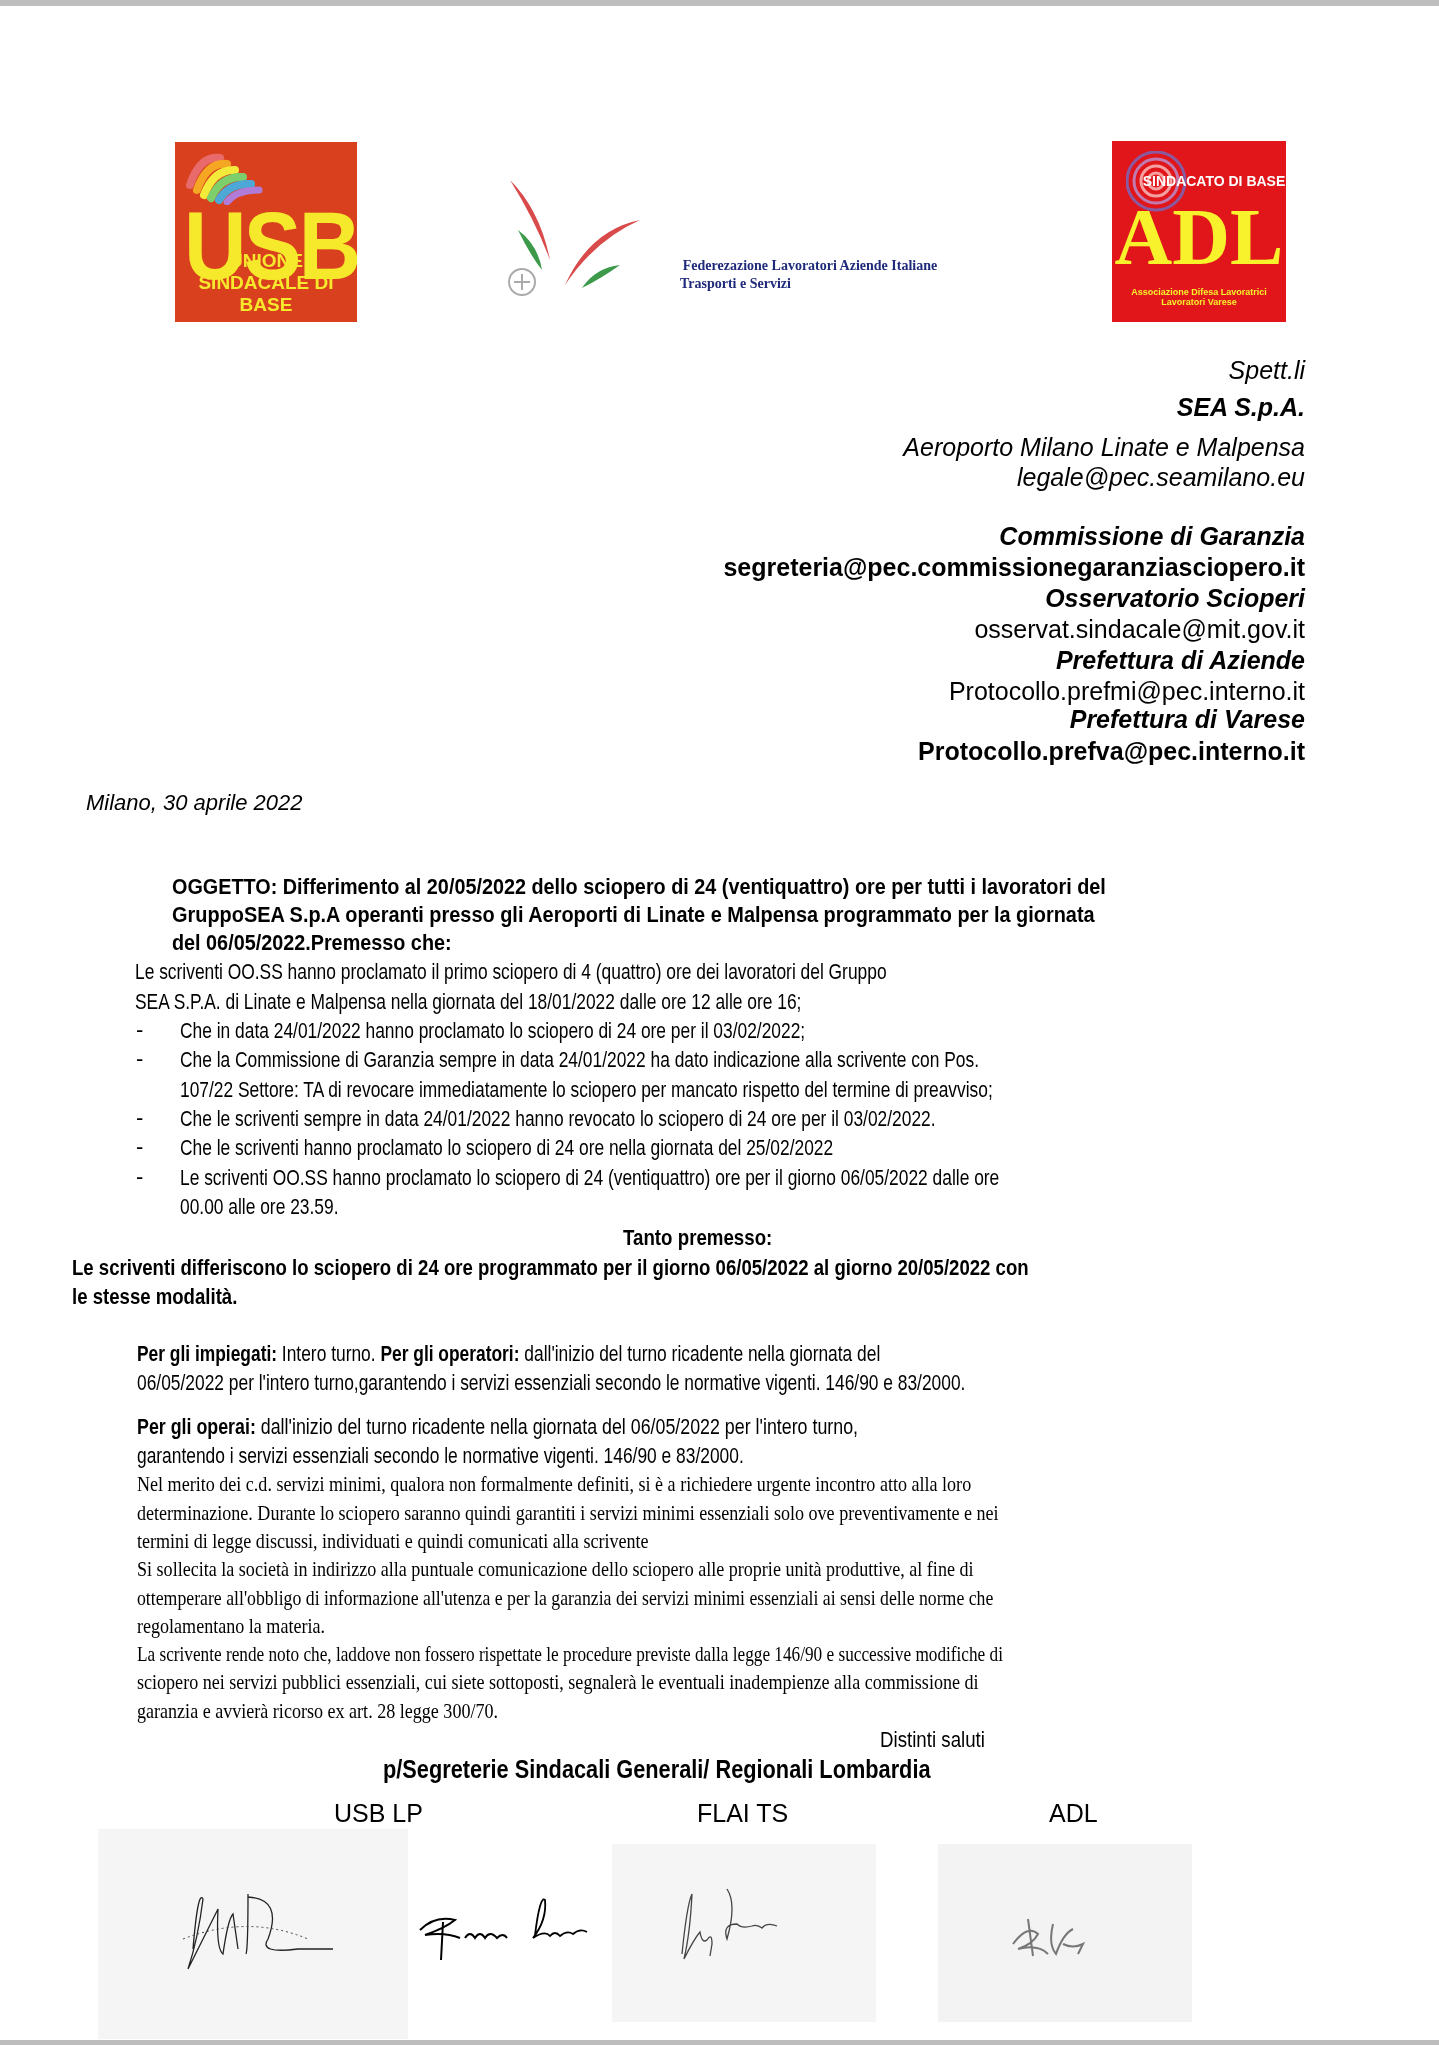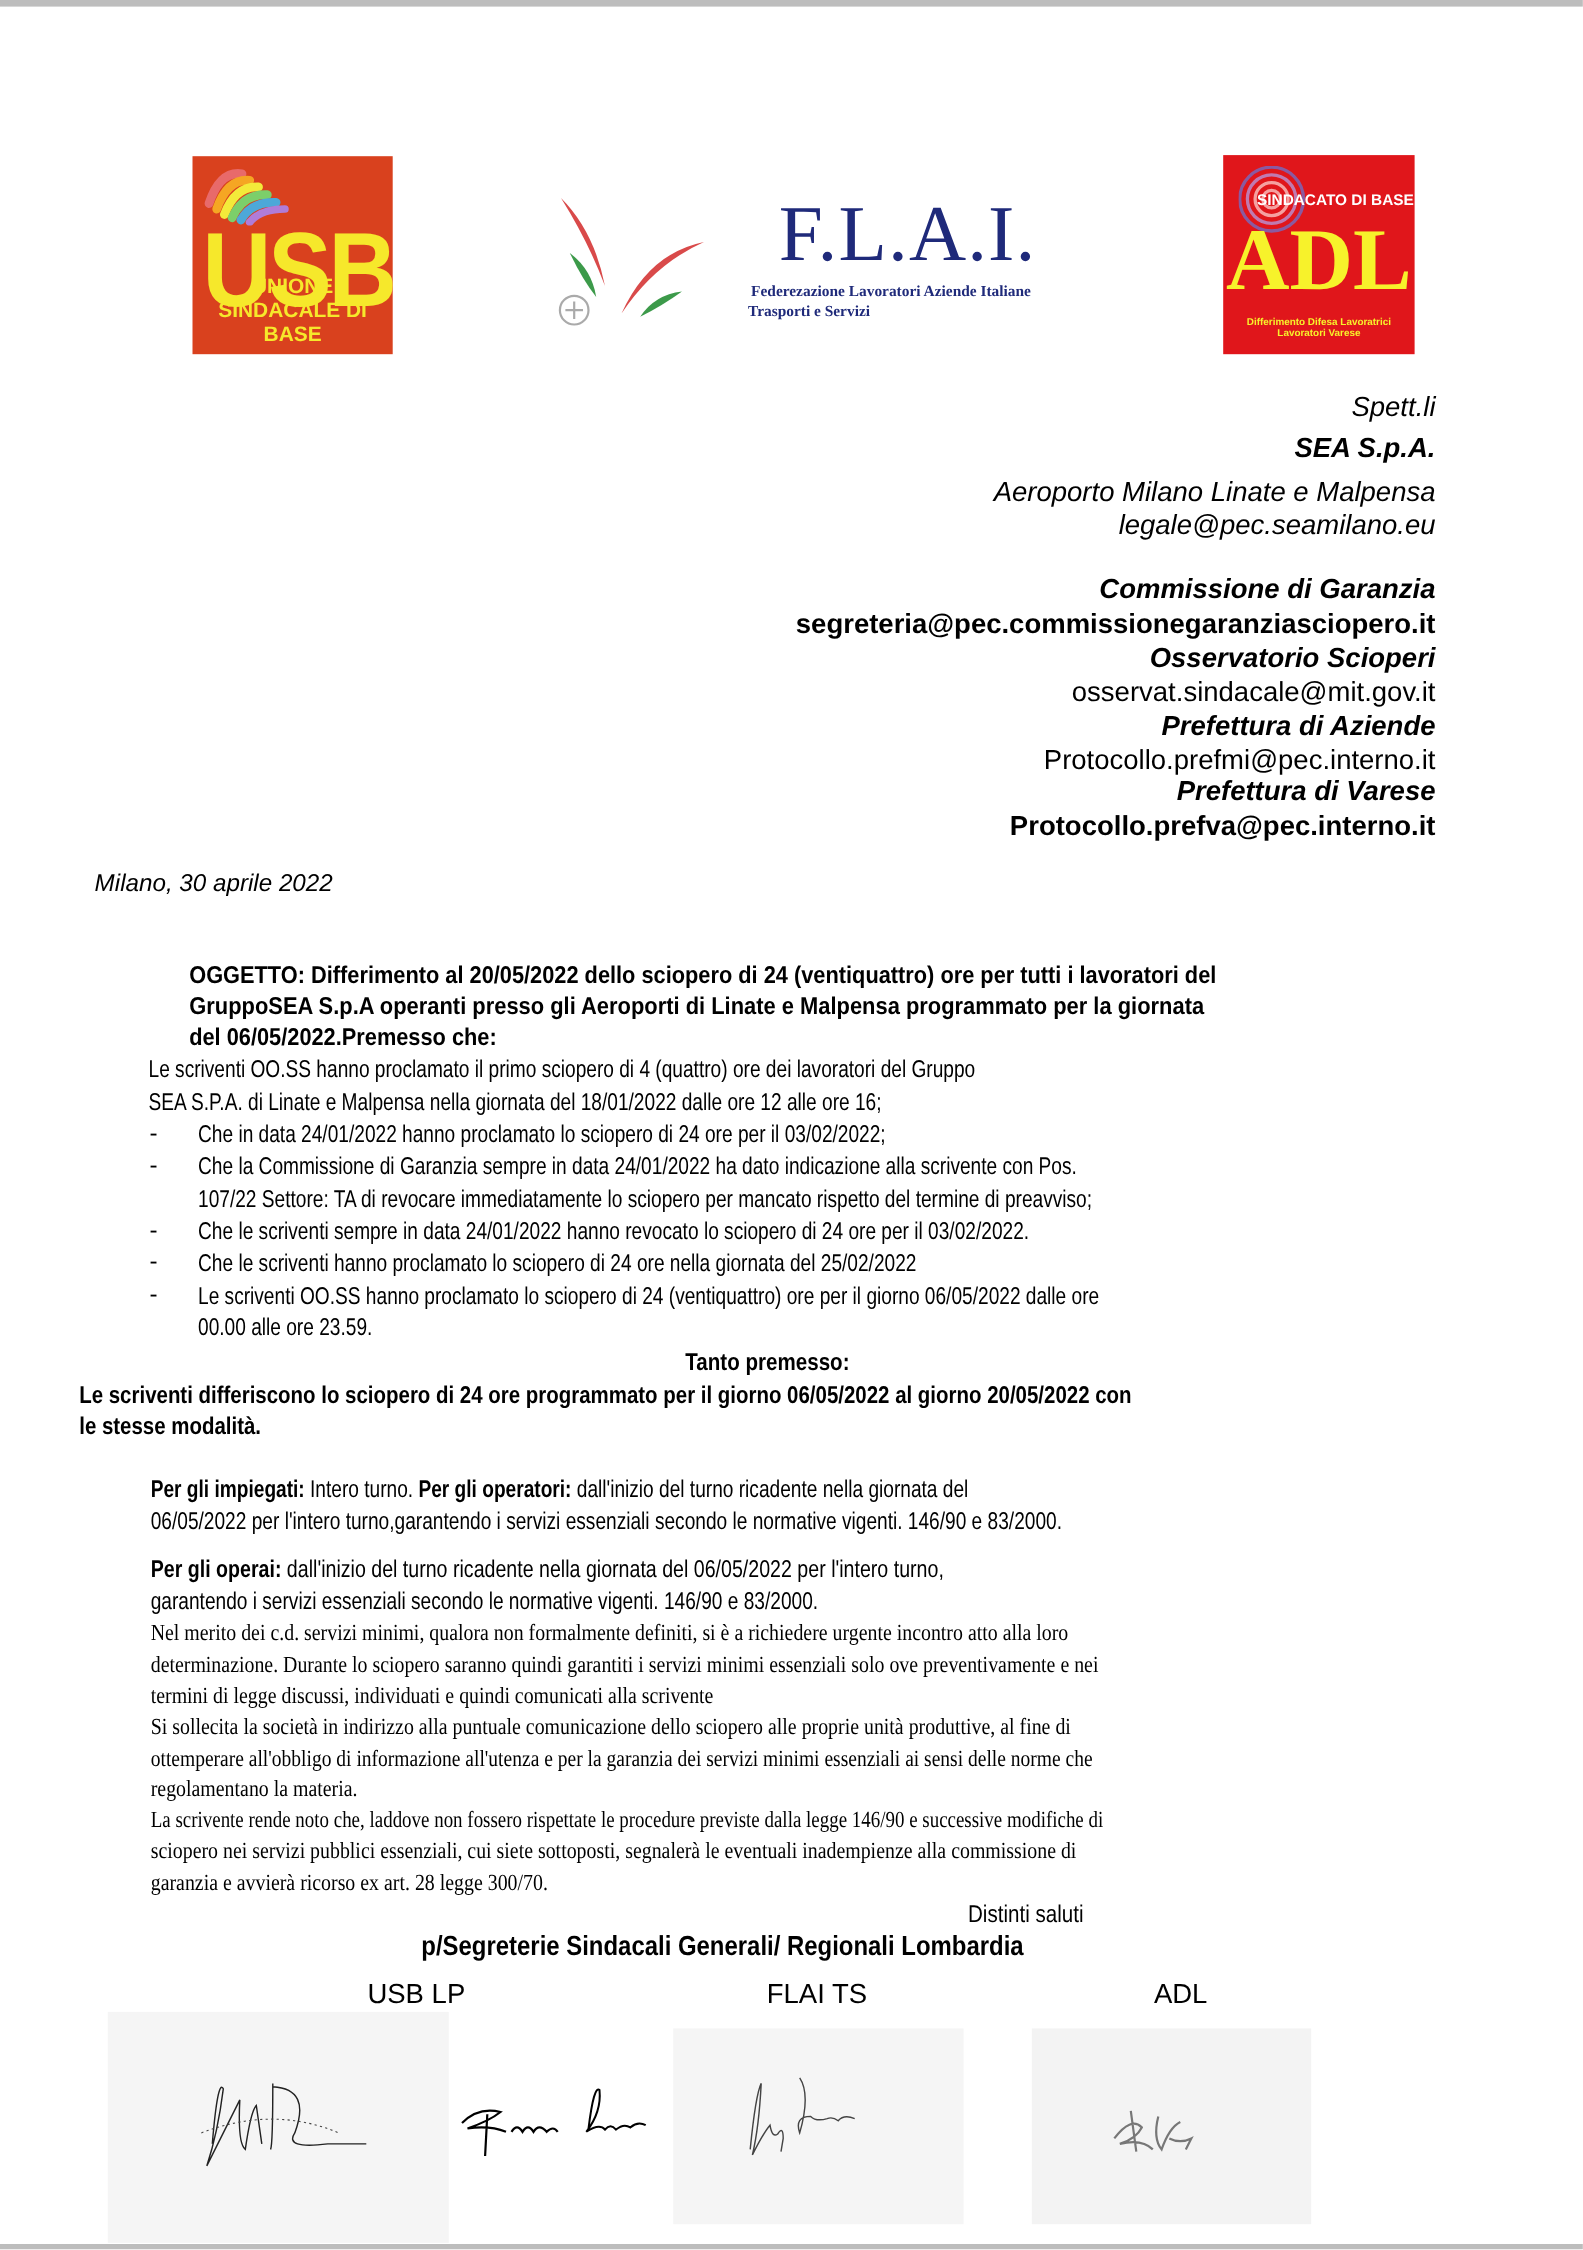--- a/index.html
+++ b/index.html
@@ -62,35 +62,34 @@
 
 <div class="flai-logo">
   <svg class="flai-wings" viewBox="0 0 210 150">
     <path d="M20 20 Q50 50 60 100 Q45 60 20 20Z" fill="#d94a4a"></path>
     <path d="M28 70 Q48 85 52 110 Q40 95 28 70Z" fill="#3c9a4a"></path>
     <path d="M150 60 Q100 70 75 125 Q105 80 150 60Z" fill="#d94a4a"></path>
     <path d="M130 105 Q105 108 92 128 Q112 118 130 105Z" fill="#3c9a4a"></path>
     <circle cx="32" cy="122" r="13" fill="none" stroke="#aaa" stroke-width="2"></circle>
     <path d="M24 122 L40 122 M32 114 L32 130" stroke="#aaa" stroke-width="2"></path>
   </svg>
-  <div class="flai-title">F.L.A.I.</div>
   <div class="flai-sub1">Federezazione Lavoratori Aziende Italiane</div>
   <div class="flai-sub2">Trasporti e Servizi</div>
 </div>
 
 <div class="adl-logo">
   <svg class="adl-circles" viewBox="0 0 70 70">
     <circle cx="30" cy="30" r="8" fill="none" stroke="#f5a0a0" stroke-width="3"></circle>
     <circle cx="30" cy="30" r="15" fill="none" stroke="#f5a0a0" stroke-width="3"></circle>
     <circle cx="30" cy="30" r="22" fill="none" stroke="#c07ab0" stroke-width="3"></circle>
     <circle cx="30" cy="30" r="29" fill="none" stroke="#8a5aa0" stroke-width="3"></circle>
   </svg>
   <div class="adl-top">SINDACATO DI BASE</div>
   <div class="adl-text">ADL</div>
-  <div class="adl-sub">Differimento Difesa Lavoratrici Lavoratori Varese</div>
+  <div class="adl-sub">Associazione Difesa Lavoratrici Lavoratori Varese</div>
 </div>
 
 <div class="addr it" style="top:355px;">Spett.li</div>
 <div class="addr bi" style="top:392px;">SEA S.p.A.</div>
 <div class="addr it" style="top:432px;">Aeroporto Milano Linate e Malpensa</div>
 <div class="addr it" style="top:462px;">legale@pec.seamilano.eu</div>
 <div class="addr bi" style="top:521px;">Commissione di Garanzia</div>
 <div class="addr" style="top:552px;font-weight:bold;">segreteria@pec.commissionegaranziasciopero.it</div>
 <div class="addr bi" style="top:583px;">Osservatorio Scioperi</div>
 <div class="addr" style="top:614px;">osservat.sindacale@mit.gov.it</div>

